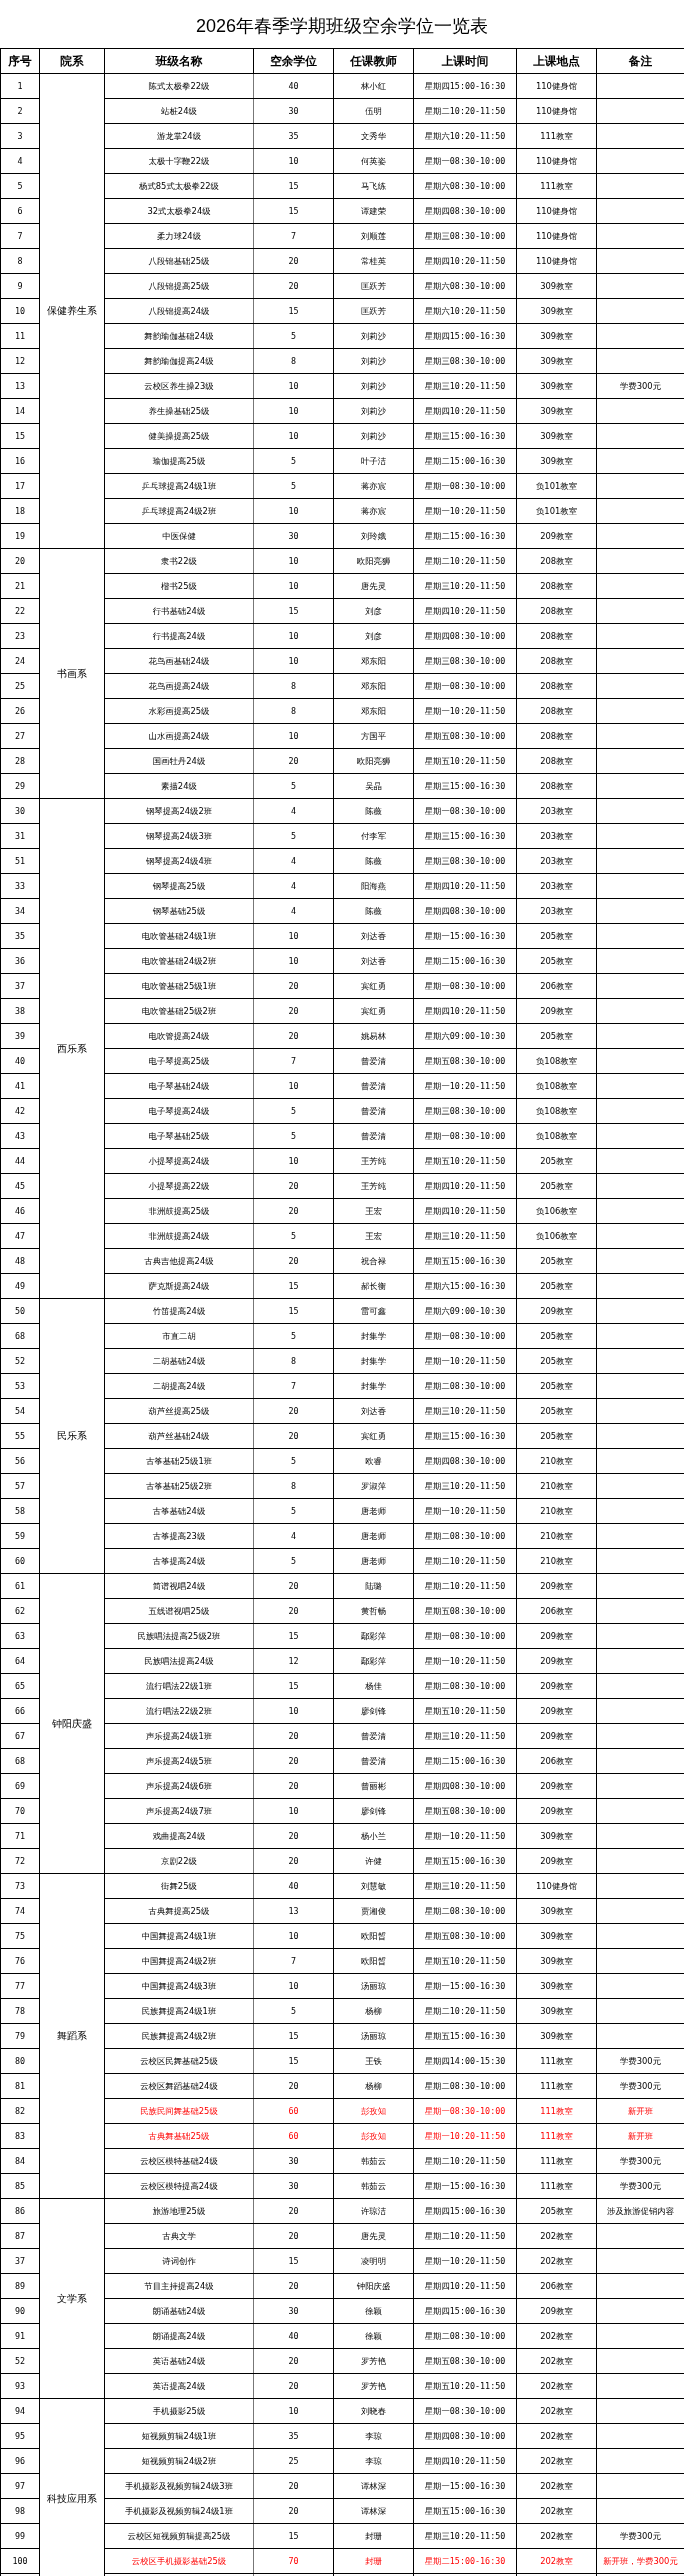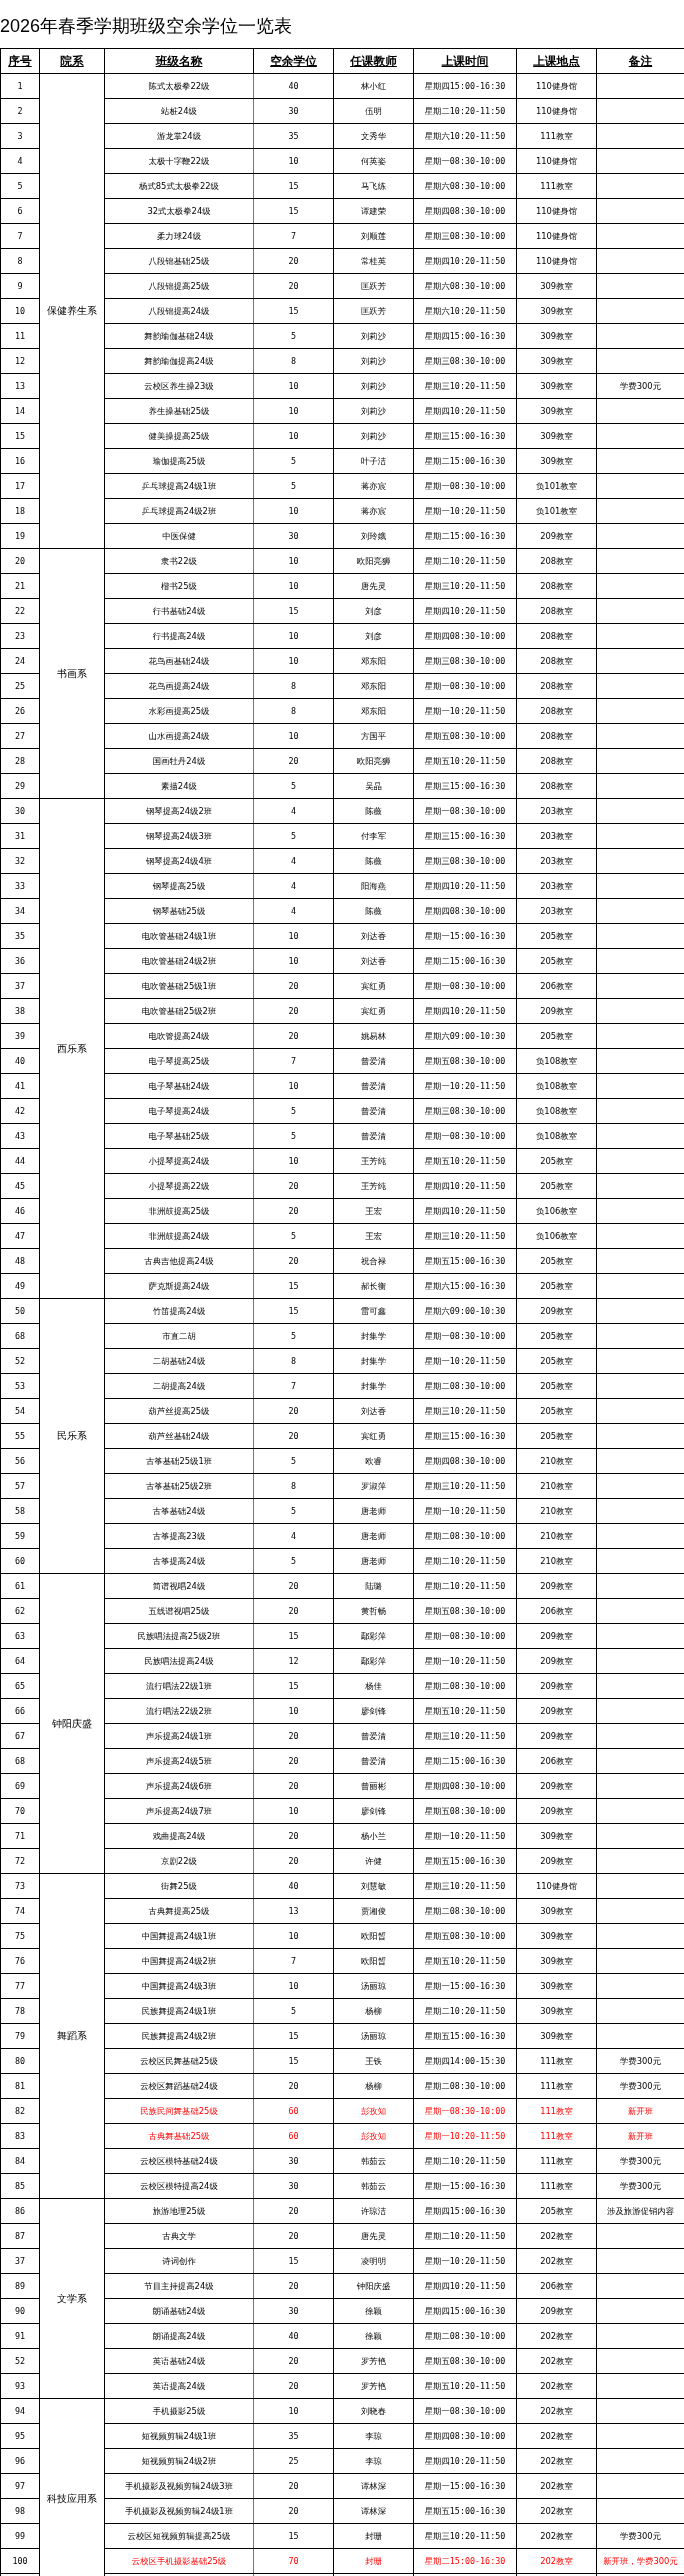--- a/index.html
+++ b/index.html
@@ -1,32 +1,32 @@
 <!DOCTYPE html>
 <html style="font-size:11.7px"><head>
 <meta charset="utf-8">
 <style>
   html, body { margin:0; padding:0; background:#ffffff; }
   body { width:684px; font-family:"DejaVu Sans", "Liberation Sans", sans-serif; color:#000; }
   .sheet { width:684px; }
   .title {
-    height:48px; line-height:52px; text-align:left;
+    height:48px; line-height:52px; text-align:center;
     font-size:18px; font-family:"Liberation Sans","DejaVu Sans",sans-serif;
     border-bottom:0.7px solid #000;
   }
   table { border-collapse:collapse; width:684px; table-layout:fixed; }
   col.c-seq { width:39px; } col.c-dept { width:65px; } col.c-name { width:149px; }
   col.c-seats { width:80px; } col.c-teacher { width:80px; } col.c-time { width:103px; }
   col.c-loc { width:80px; } col.c-remark { width:88px; }
   th, td {
     border-left:0.7px solid #000; border-bottom:1.1px solid #000;
     text-align:center; vertical-align:middle; padding:0; overflow:hidden; white-space:nowrap;
   }
   th:last-child, td:last-child { border-right:0.7px solid #000; }
-  th { height:24px; font-size:11.7px; font-weight:bold;text-decoration:underline; }
+  th { height:24px; font-size:11.7px; font-weight:bold; }
   td { height:24px; font-size:8.4px; font-family:"DejaVu Sans Mono","Liberation Mono",monospace; }
   td.name, td.teacher, td.dept, td.loc, td.remark { font-family:"DejaVu Sans","Liberation Sans",sans-serif; }
   td.seats { border-left:0.7px solid #777; }
   td.dept { font-size:10px; border-bottom:1.1px solid #000; }
   tr.new td:not(.dept):not(.seq) { color:#ff0000;margin-top:15px; }
 </style>
 </head>
 <body>
 
 <div class="sheet">
@@ -331,21 +331,21 @@
         <tr>
           <td class="seq">31</td>
           <td class="name">钢琴提高24级3班</td>
           <td class="seats">5</td>
           <td class="teacher">付李军</td>
           <td class="time">星期三15:00-16:30</td>
           <td class="loc">203教室</td>
           <td class="remark"></td>
         </tr>
         <tr>
-          <td class="seq">32</td>
+          <td class="seq">51</td>
           <td class="name">钢琴提高24级4班</td>
           <td class="seats">4</td>
           <td class="teacher">陈薇</td>
           <td class="time">星期三08:30-10:00</td>
           <td class="loc">203教室</td>
           <td class="remark"></td>
         </tr>
         <tr>
           <td class="seq">33</td>
           <td class="name">钢琴提高25级</td>

